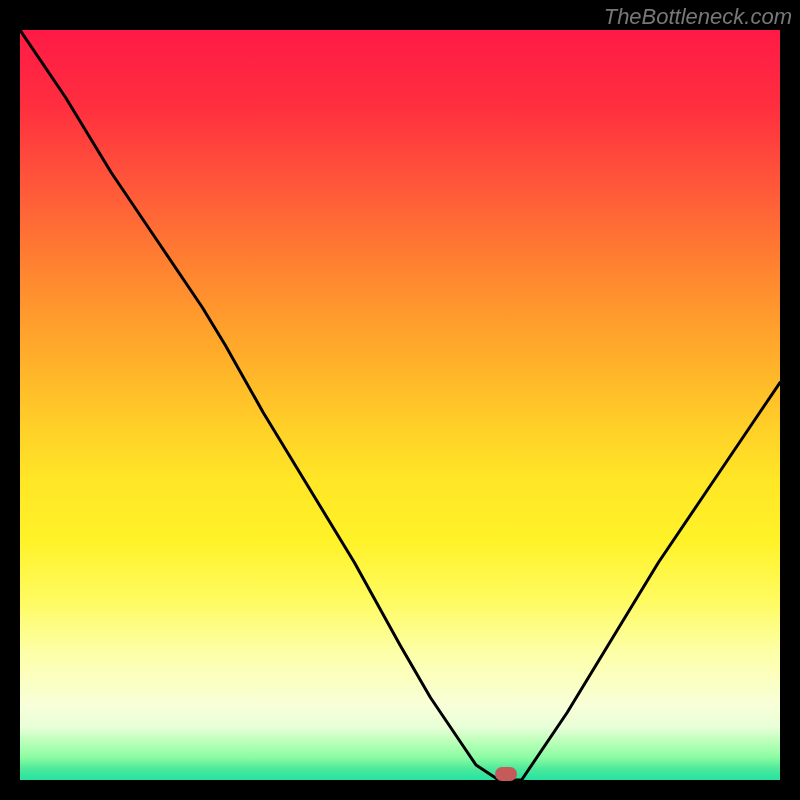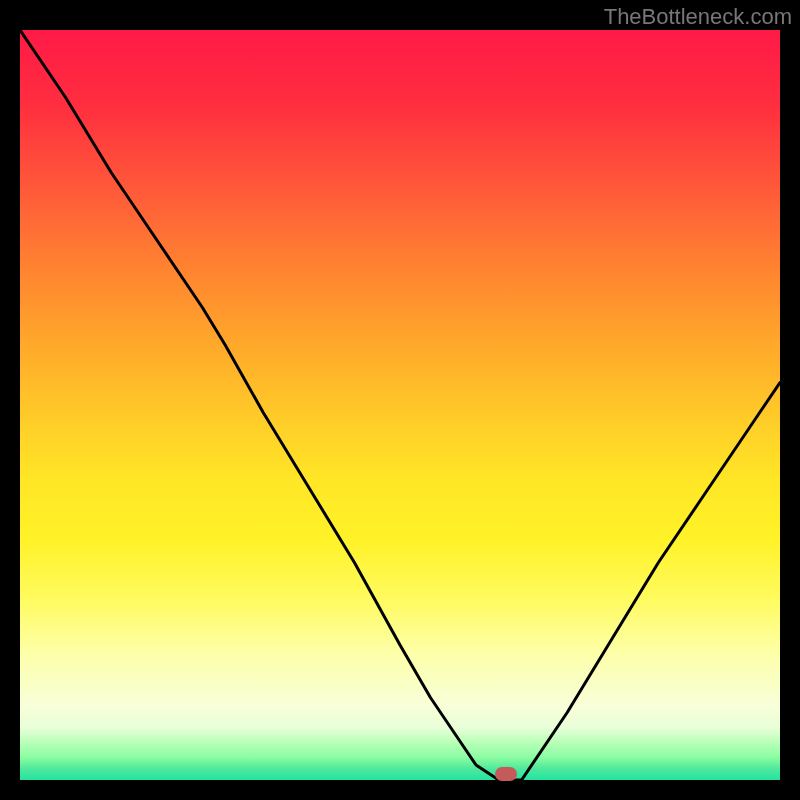--- a/index.html
+++ b/index.html
@@ -9,20 +9,21 @@
     height: 800px;
     background: #000;
     overflow: hidden;
     font-family: Arial, Helvetica, sans-serif;
   }
   .frame {
     position: relative;
     width: 800px;
     height: 611px;
     background: #000;
+    font-style: italic;
   }
   .watermark {
     position: absolute;
     top: 4px;
     right: 8px;
     color: #777;
     font-size: 22px;
     font-weight: 500;
     z-index: 10;
   }

